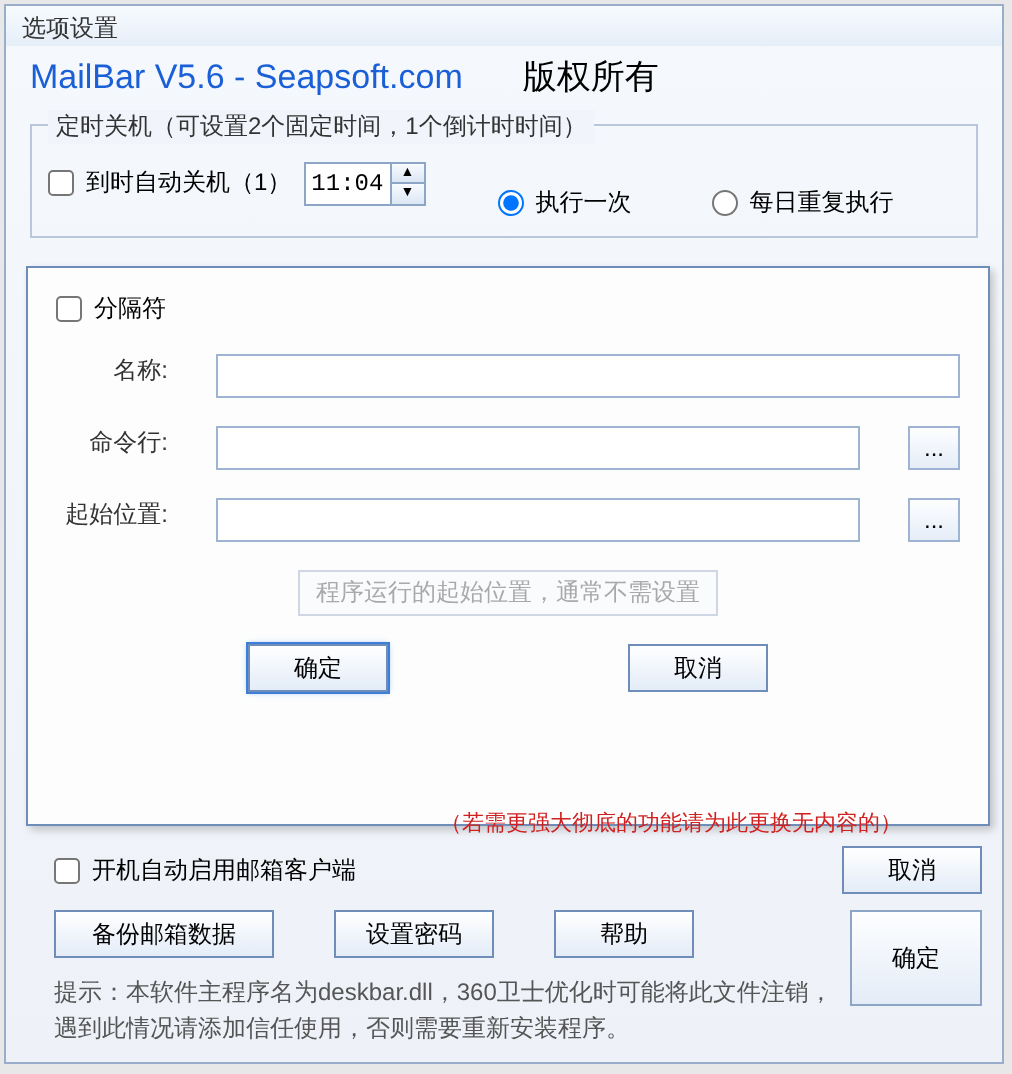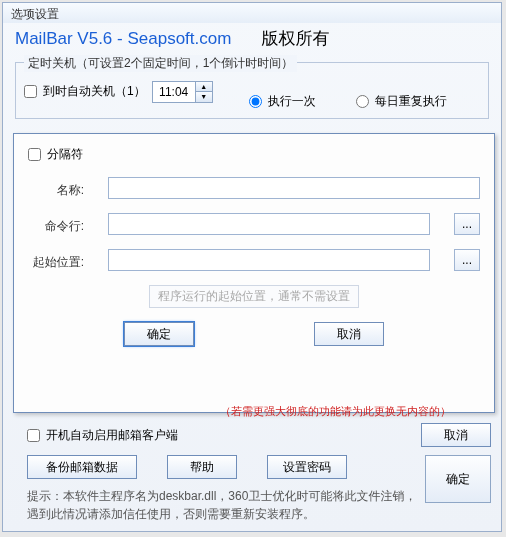--- a/index.html
+++ b/index.html
@@ -49,21 +49,21 @@
     font-size: 12px;
     color: #333;
   }
   .row { display: flex; align-items: center; gap: 6px; flex-wrap: wrap; }
   .cb { display: inline-flex; align-items: center; gap: 4px; }
   input[type=checkbox], input[type=radio] { margin: 0 2px 0 0; }
   .time-box {
     display: inline-flex; align-items: stretch;
     border: 1px solid #8ea6c6; background: #fff; height: 22px;
   }
-  .time-box input { border: none; width: 42px; text-align: center; font-size: 12px; }
+  .time-box input { border: none; width: 42px; text-align: center; font-size: 12px; font-family: Liberation Mono, monospace; }
   .spinner { display: flex; flex-direction: column; border-left: 1px solid #8ea6c6; }
   .spinner button {
     width: 16px; height: 11px; font-size: 7px; line-height: 7px;
     border: none; background: linear-gradient(#f8fbff,#dbe6f4);
     cursor: pointer; padding: 0;
   }
   .spinner button + button { border-top: 1px solid #8ea6c6; }
   .radios { display: inline-flex; gap: 40px; margin-left: 30px; margin-top: 20px; }
 
   
@@ -78,21 +78,21 @@
   }
   .modal-title {
     background: linear-gradient(to bottom,#ffffff 0%,#eaf1fb 60%,#d7e4f5 100%);
     border-bottom: 1px solid #b9c7dc;
     padding: 4px 8px;
     font-size: 12px;
     color: #333;
   }
   .modal-body { padding: 12px 14px 8px 14px; flex: 1; }
   .modal-body .cb { margin-bottom: 14px; display: flex; }
-  .form-row { display: flex; align-items: flex-end; margin-bottom: 14px; gap: 24px; }
+  .form-row { display: flex; align-items: flex-start; margin-bottom: 14px; gap: 24px; }
   .form-row label { width: 56px; text-align: right; color: #333; }
   .text-input {
     flex: 1; height: 22px;
     border: 1px solid #9fb4d2; background: #fff;
     padding: 2px 4px; font-size: 12px;
   }
   .dots-btn {
     width: 26px; height: 22px;
     border: 1px solid #9fb4d2;
     background: linear-gradient(#fdfeff,#e5edf8);
@@ -215,21 +215,21 @@
       <label class="cb">
         <input type="checkbox" style="">
         <span>开机自动启用邮箱客户端</span>
       </label>
       <button class="btn">取消</button>
     </div>
     <div class="bottom-row2">
       <div class="bottom-left-col">
         <div class="left-buttons">
           <button class="btn btn-wide">备份邮箱数据</button>
+          <button class="btn btn-med">设置密码</button>
           <button class="btn">帮助</button>
-          <button class="btn btn-med">设置密码</button>
         </div>
         <div class="hint-text">提示：本软件主程序名为deskbar.dll，360卫士优化时可能将此文件注销，遇到此情况请添加信任使用，否则需要重新安装程序。</div>
       </div>
       <button class="confirm-big">确定</button>
     </div>
   </div>
 </div>
 
 </body></html>

